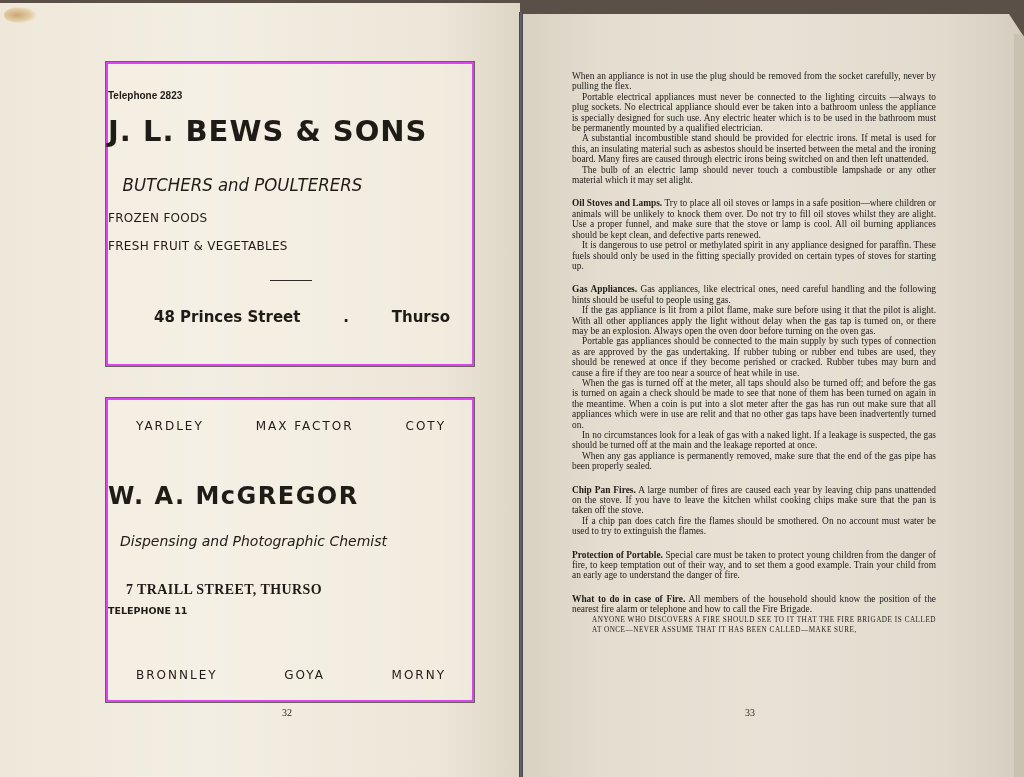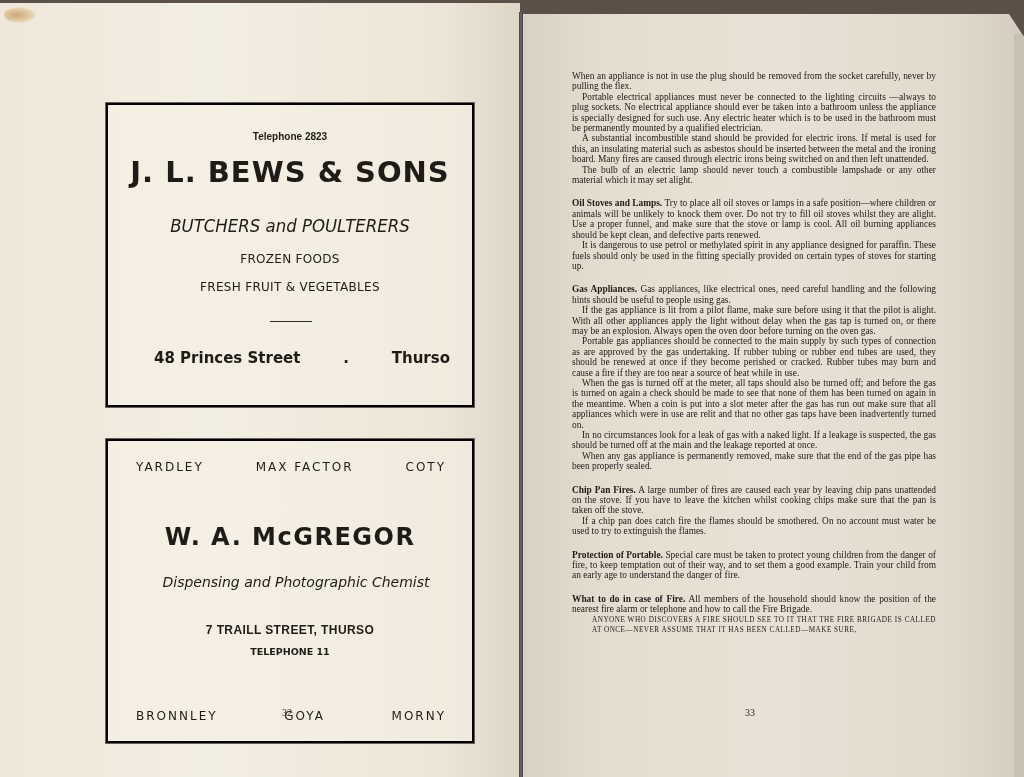--- a/index.html
+++ b/index.html
@@ -28,40 +28,39 @@
     clip-path:polygon(0 0, 97% 0, 100% 3%, 100% 100%, 0 100%);
   }
   .right-edge {
     position:absolute; right:0; top:20px; width:10px; height:757px;
     background:#c9c1b2;
   }
 
   
   .ad {
     position:absolute; left:106px; width:364px;
-    border:2px solid #000000; box-shadow:0 0 0 1px #6a625a;
-    color:#1f1b17; text-align:center;
+    border:2px solid #d946ef; box-shadow:0 0 0 1px #6a625a;
+    color:#1f1b17; 
     background:rgba(245,240,230,0.55);
-    margin-top:41px;
   }
   .ad1 { top:62px; height:300px; }
   .ad2 { top:398px; height:300px; }
   .ad-tel { position:absolute; top:26px; left:0; right:0; font-size:10px; font-weight:bold; }
   .ad-name {
     position:absolute; top:50px; left:0; right:0; font-size:29px; font-weight:900; letter-spacing:1px;
     font-family:"DejaVu Sans", sans-serif;
   }
   .ad-trade { position:absolute; top:110px; left:0; right:0; font-size:18px; font-style:italic; font-family:"DejaVu Sans", sans-serif; font-weight:normal; transform:scaleX(0.92);}
   .ad-line { position:absolute; left:0; right:0; font-size:12px; letter-spacing:0.3px; font-family:"DejaVu Sans", sans-serif; }
   .ad-rule { position:absolute; top:216px; left:162px; width:42px; border-top:1px solid #2e2a26; }
   .ad-addr { position:absolute; top:244px; left:46px; right:22px; font-size:15px; font-weight:700; font-family:"DejaVu Sans", sans-serif; display:flex; justify-content:space-between; }
   .brand-row { position:absolute; left:28px; right:26px; display:flex; justify-content:space-between; font-size:12px; letter-spacing:2px; font-family:"DejaVu Sans", sans-serif; }
   .mcg-name { position:absolute; top:82px; left:0; right:0; font-size:24px; font-weight:900; letter-spacing:1.5px; font-family:"DejaVu Sans", sans-serif; }
   .mcg-trade { position:absolute; top:133px; left:12px; right:0; font-size:14px; font-style:italic; font-family:"DejaVu Sans", sans-serif; }
-  .mcg-addr { position:absolute; top:182px; left:0; right:0; font-size:12px; font-weight:bold; font-family:Liberation Sans, sans-serif; letter-spacing:0.4px; }
+  .mcg-addr { position:absolute; top:182px; left:0; right:0; font-size:14px; font-weight:bold; font-family:Liberation Serif, serif; letter-spacing:0.4px;padding-left:18px; }
   .mcg-tel { position:absolute; top:205px; left:0; right:0; font-size:9.5px; font-weight:bold; font-family:"DejaVu Sans", sans-serif; }
   .pagenum { position:absolute; font-family:"Liberation Serif", serif; font-size:10px; color:#2a2622; }
 
   
   .text-col {
     position:absolute; left:572px; top:71px; width:364px;
     font-family:"Liberation Serif", serif; font-size:9.4px; line-height:10.4px; color:#1e1b18;
     text-align:justify;
   }
   .text-col p { margin:0; text-indent:10px; }

